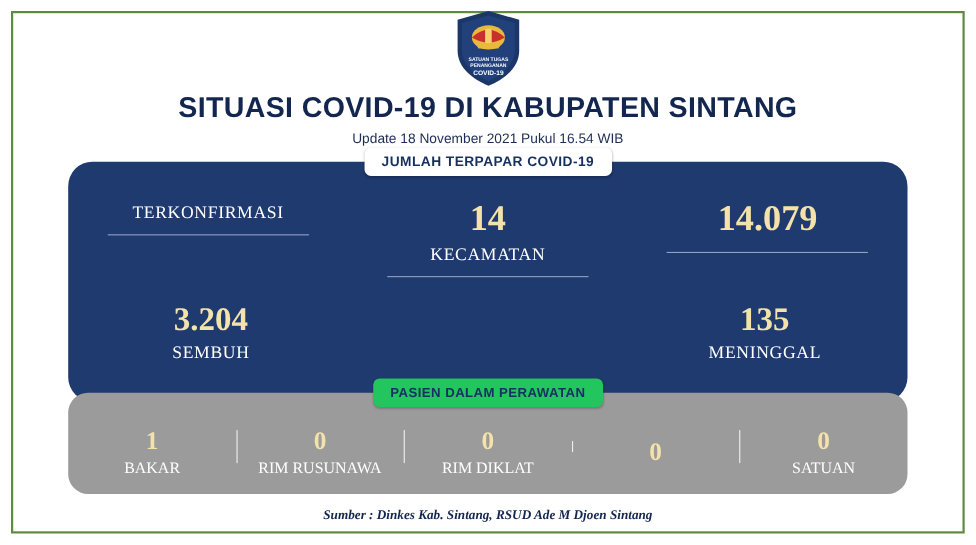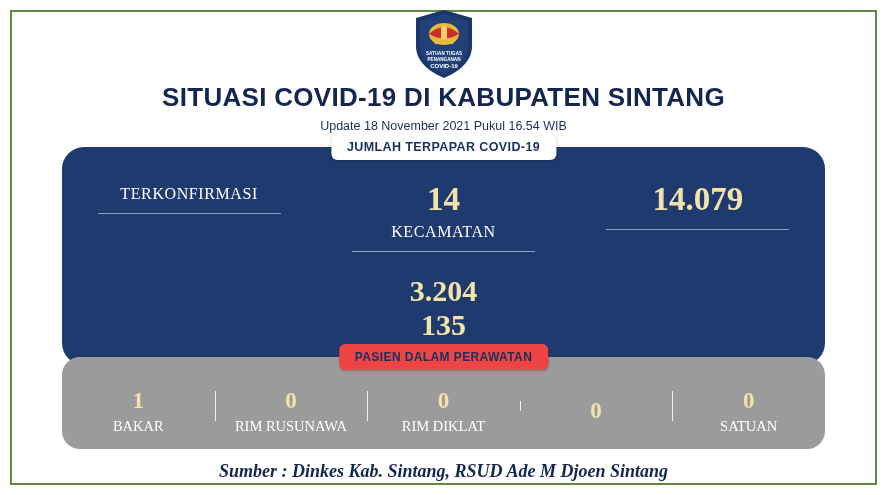--- a/index.html
+++ b/index.html
@@ -121,21 +121,20 @@
   .stat .rule {
     width: 72%;
     height: 1px;
     background: #90a2c4;
     margin: 10px auto 0 auto;
   }
   .row-bottom {
     display: flex;
     padding-top: 22px;
     justify-content: space-between;
-    flex-direction: column;
   }
   .row-bottom .stat { flex: 0 0 34%; }
   .row-bottom .stat .num { font-size: 30px; }
   .row-bottom .stat .lbl { font-size: 16px; }
 
   
   .grey-panel {
     position: relative;
     margin: -8px 36px 0 36px;
     background: #9b9b9b;
@@ -143,21 +142,21 @@
     height: 92px;
     box-sizing: border-box;
     display: flex;
     align-items: center;
   }
   .badge-grey {
     position: absolute;
     top: -13px;
     left: 50%;
     transform: translateX(-50%);
-    background: #ef4444;
+    background: #22c55e;
     color: #16305f;
     font-size: 12px;
     font-weight: bold;
     letter-spacing: 0.4px;
     padding: 6px 16px;
     border-radius: 6px;
     white-space: nowrap;
     box-shadow: 0 1px 2px rgba(0,0,0,0.2);
   }
   .care-item {
@@ -186,21 +185,21 @@
   .care-item .lbl {
     font-size: 14.5px;
     color: #ffffff;
     font-family: "Liberation Serif", serif;
     margin-top: 3px;
   }
 
   
   .source {
     text-align: center;
-    font-size: 18px;
+    font-size: 12px;
     font-style: italic;
     font-weight: bold;
     color: #12264f;
     margin-top: 12px;
     font-family: "Liberation Serif", serif;
   }
 </style>
 </head>
 <body>
 
@@ -242,20 +241,21 @@
         </div>
         <div class="stat">
           <div class="num">14.079</div>
           <div class="rule"></div>
         </div>
       </div>
 
       <div class="row-bottom">
         <div class="stat">
           <div class="num">3.204</div>
+          <div class="lbl">SEMBUH</div>
         </div>
         <div class="stat">
           <div class="num">135</div>
           <div class="lbl">MENINGGAL</div>
         </div>
       </div>
     </div>
 
     <div class="grey-panel">
       <div class="badge-grey">PASIEN DALAM PERAWATAN</div>

